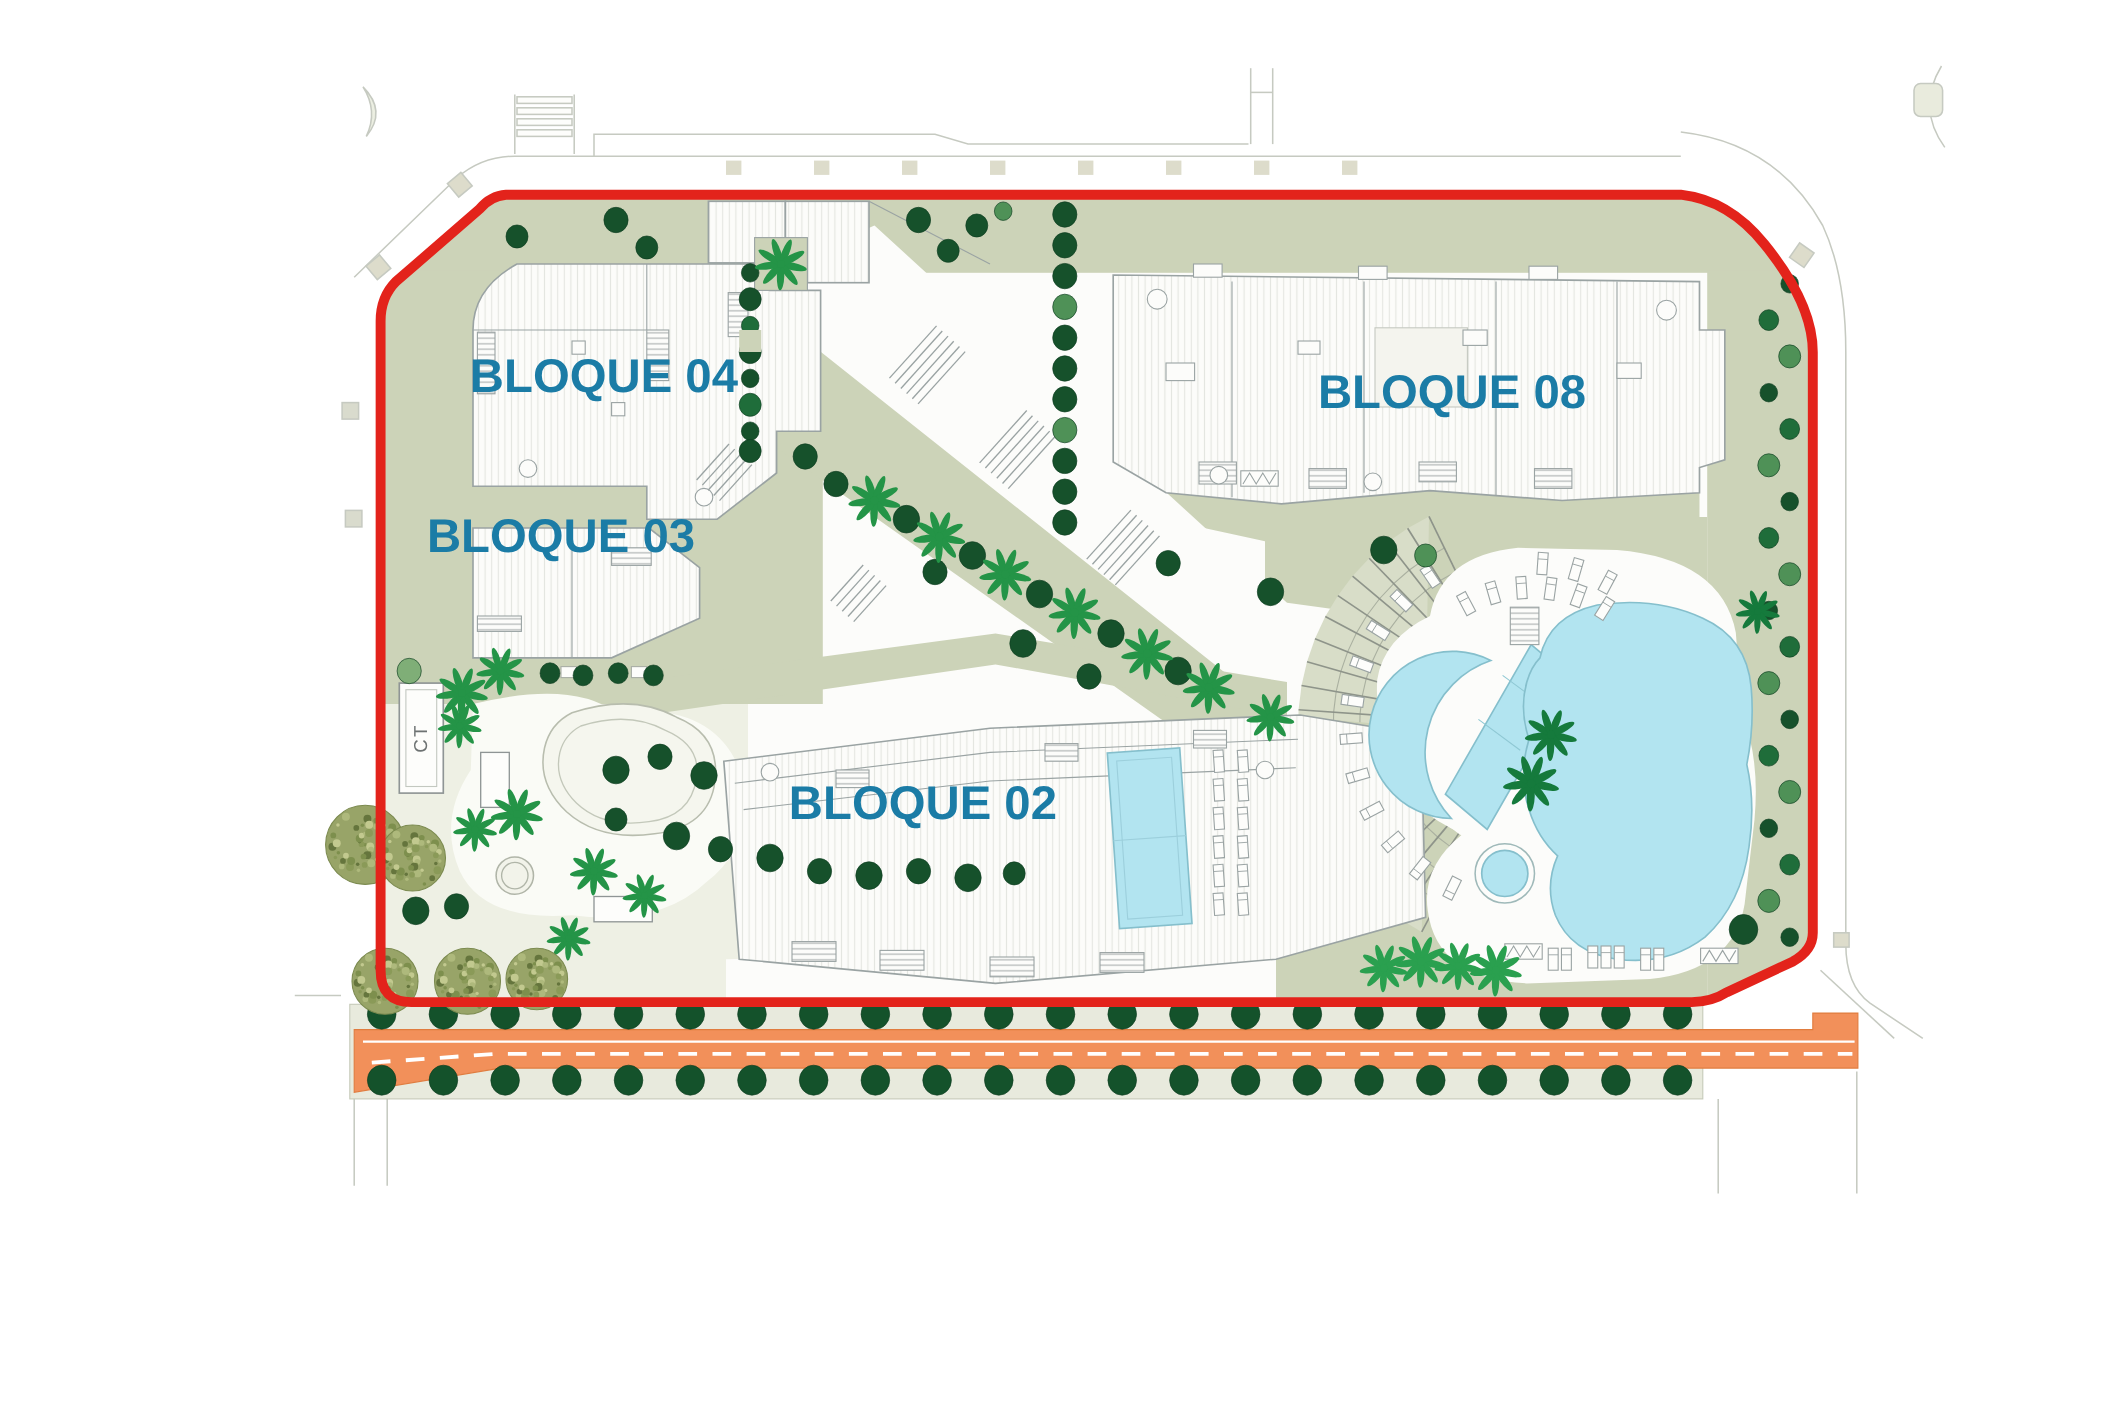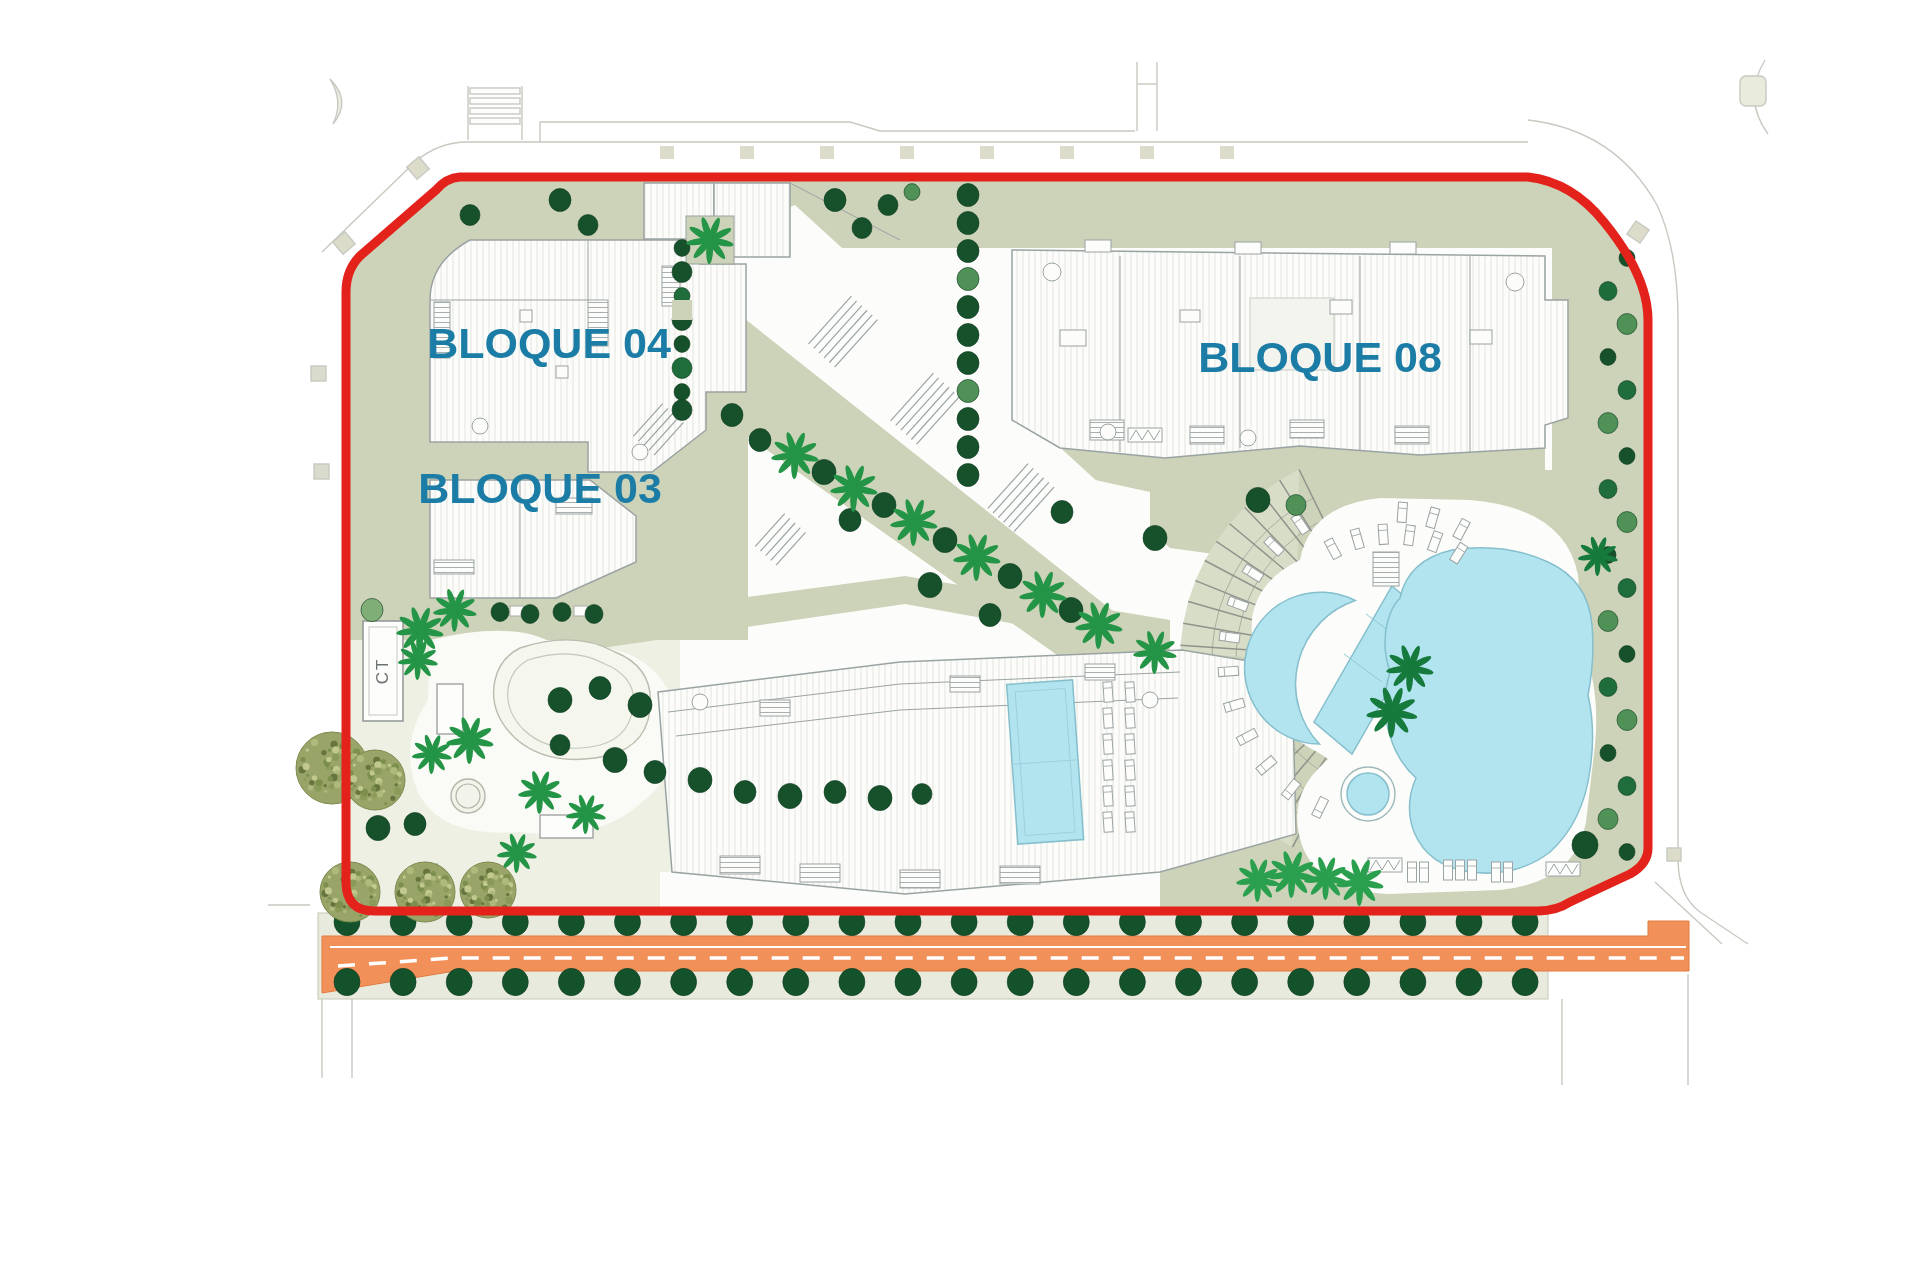--- a/index.html
+++ b/index.html
@@ -1127,16 +1127,17 @@
           <circle cx="474.39127758963366" cy="897.7117632817855" r="2.6" fill="#c2c98f"></circle>
           <circle cx="490.69715605035736" cy="881.6560680260196" r="3.6" fill="#8a9a58"></circle>
           <circle cx="498.100563761413" cy="912.0268766791326" r="1.6" fill="#7d8f4d"></circle>
         </g>
       </g>
 
   <path d="M460,177 L1528,177 Q1572,182 1604,222 Q1648,276 1648,320 L1648,848 Q1648,864 1630,874 L1570,902 Q1556,911 1538,911 L374,911 Q346,911 346,882 L346,292 Q346,270 360,256 L436,190 Q446,178 460,177 Z" fill="none" stroke="var(--boundary,#e3231b)" stroke-width="9" stroke-linejoin="round"></path>
 </svg>
 
 <div class="blk-label" style="left:549px;top:343px">BLOQUE 04</div>
-<div class="blk-label" style="left:540px;top:488px">BLOQUE 03</div>
+<div class="blk-label" style="left:510px;top:488px">BLOQUE 03</div>
 <div class="blk-label" style="left:1320px;top:357px">BLOQUE 08</div>
+<div class="blk-label" style="left:839px;top:731px">BLOQUE 02</div>
 <div class="ct-label" style="left:383px;top:671px">CT</div>
 </div>
 
 </body></html>

